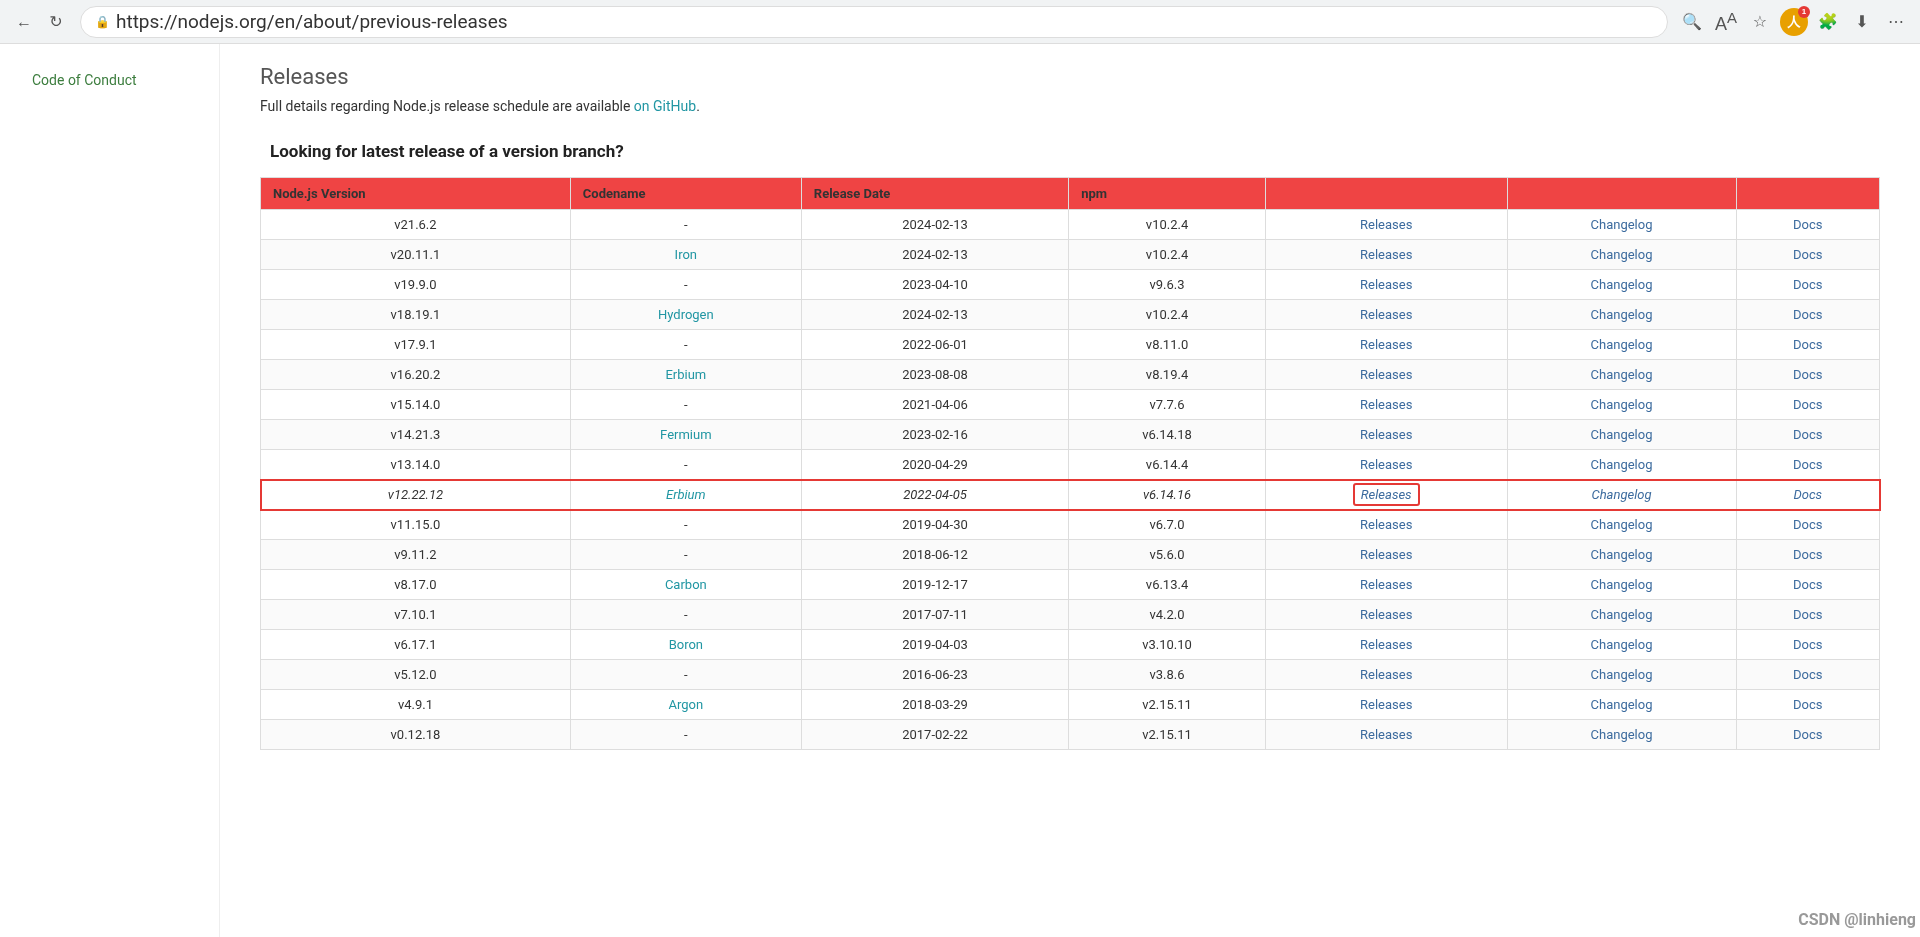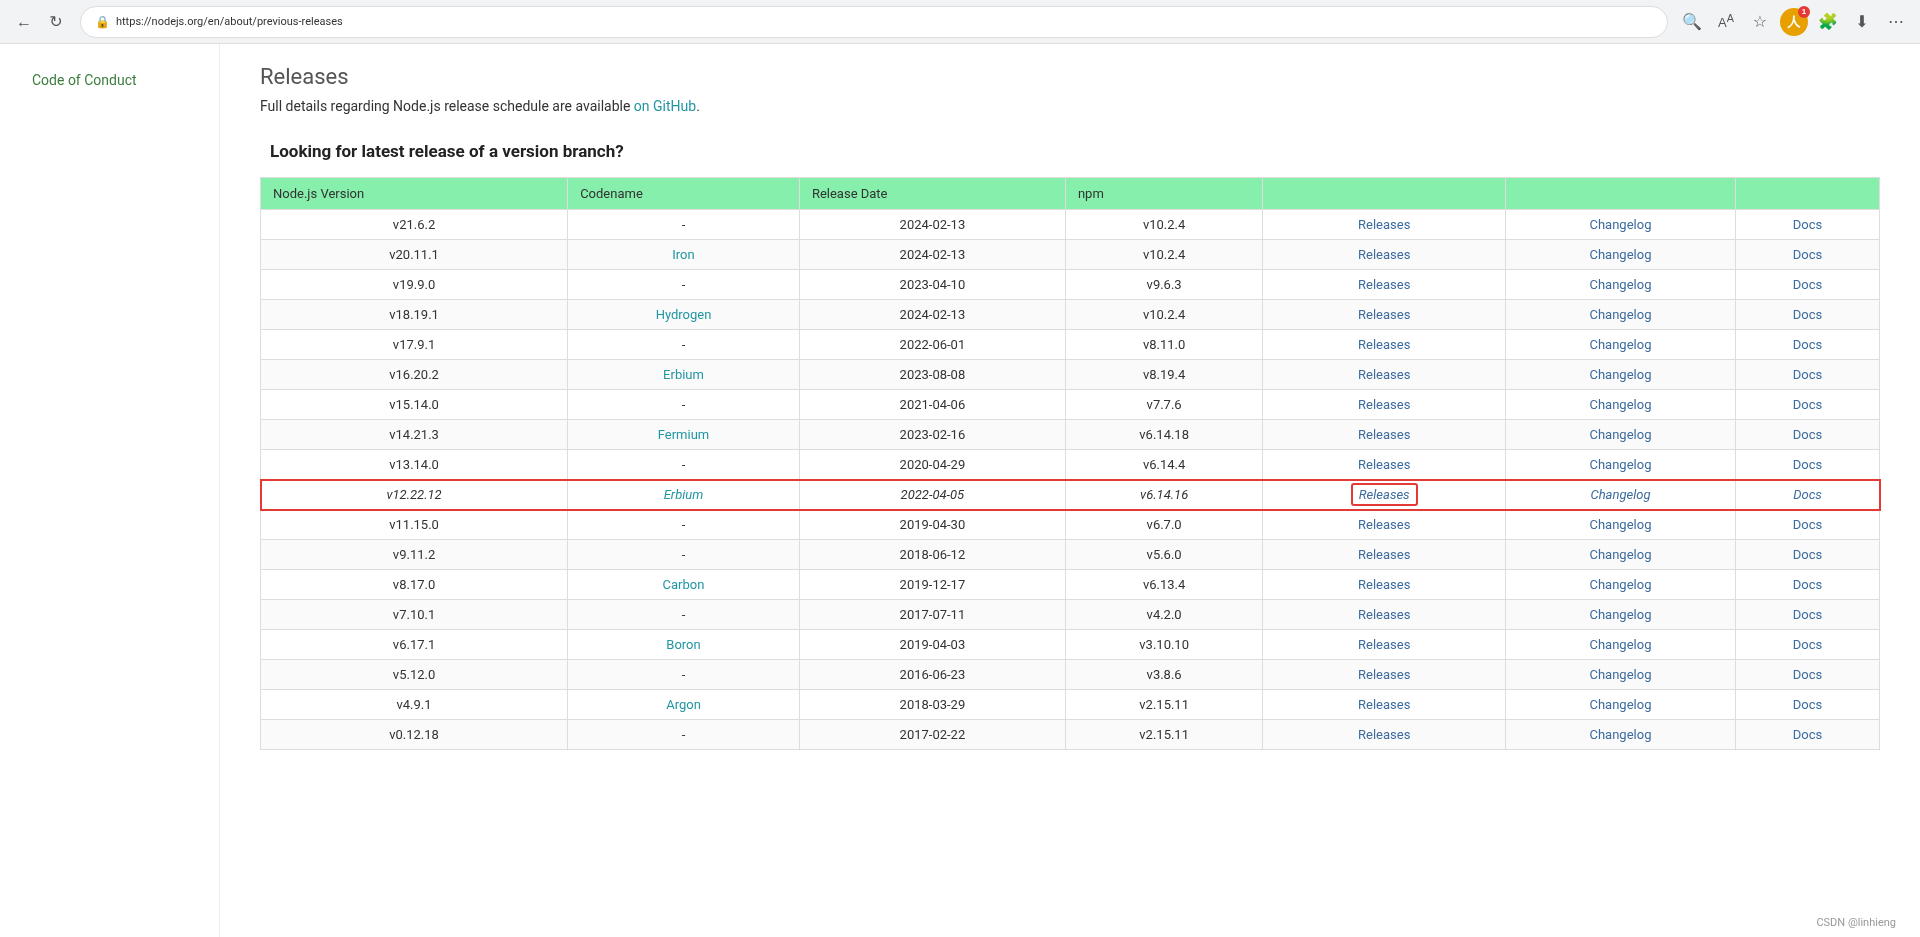--- a/index.html
+++ b/index.html
@@ -45,21 +45,21 @@
       border-radius: 20px;
       padding: 4px 14px;
       font-size: 13px;
       color: #333;
       display: flex;
       align-items: center;
       gap: 6px;
       height: 32px;
     }
     .address-bar .lock-icon { color: #888; font-size: 12px; }
-    .address-bar .url-text { color: #333; font-size: 11px; flex: 1; }
+    .address-bar .url-text { color: #333; font-size: 19px; flex: 1; }
     .browser-actions {
       display: flex;
       align-items: center;
       gap: 6px;
     }
     .browser-action-btn {
       width: 28px;
       height: 28px;
       border-radius: 50%;
       border: none;
@@ -157,25 +157,25 @@
       margin-left: 10px;
     }
 
     
     .releases-table {
       width: 100%;
       border-collapse: collapse;
       font-size: 13px;
     }
     .releases-table th {
-      background: #86efac;
+      background: #ef4444;
       border: 1px solid #ddd;
       padding: 8px 12px;
       text-align: left;
-      font-weight: 400;
+      font-weight: 700;
       color: #333;
     }
     .releases-table td {
       border: 1px solid #ddd;
       padding: 7px 12px;
       text-align: center;
       color: #333;
     }
     .releases-table td:first-child {
       text-align: center;
@@ -207,23 +207,24 @@
     .releases-btn-highlighted {
       border: 2px solid #e53935 !important;
       padding: 2px 6px;
       border-radius: 3px;
     }
 
     
     .attribution {
       position: fixed;
       bottom: 8px;
-      right: 24px;
-      font-size: 11px;
+      right: 4px;
+      font-size: 16px;
       color: #999;
+      font-weight: bold;
     }
 
     
     .releases-page-title {
       font-size: 22px;
       color: #555;
       margin-bottom: 6px;
     }
   </style>
 </head>
@@ -240,21 +241,21 @@
   </div>
   <div class="address-bar">
     <span class="lock-icon">🔒</span>
     <span class="url-text">https://nodejs.org/en/about/previous-releases</span>
   </div>
   <div class="browser-actions">
     <button class="browser-action-btn">
       <span>🔍</span>
     </button>
     <button class="browser-action-btn">
-      <span style="font-size:13px;">A<sup>A</sup></span>
+      <span style="font-size:18px;">A<sup>A</sup></span>
     </button>
     <button class="browser-action-btn">
       <span>☆</span>
     </button>
     <button class="profile-btn">
       <span style="font-size:13px;">人</span>
       <span class="profile-badge">1</span>
     </button>
     <button class="browser-action-btn">
       <span>🧩</span>

